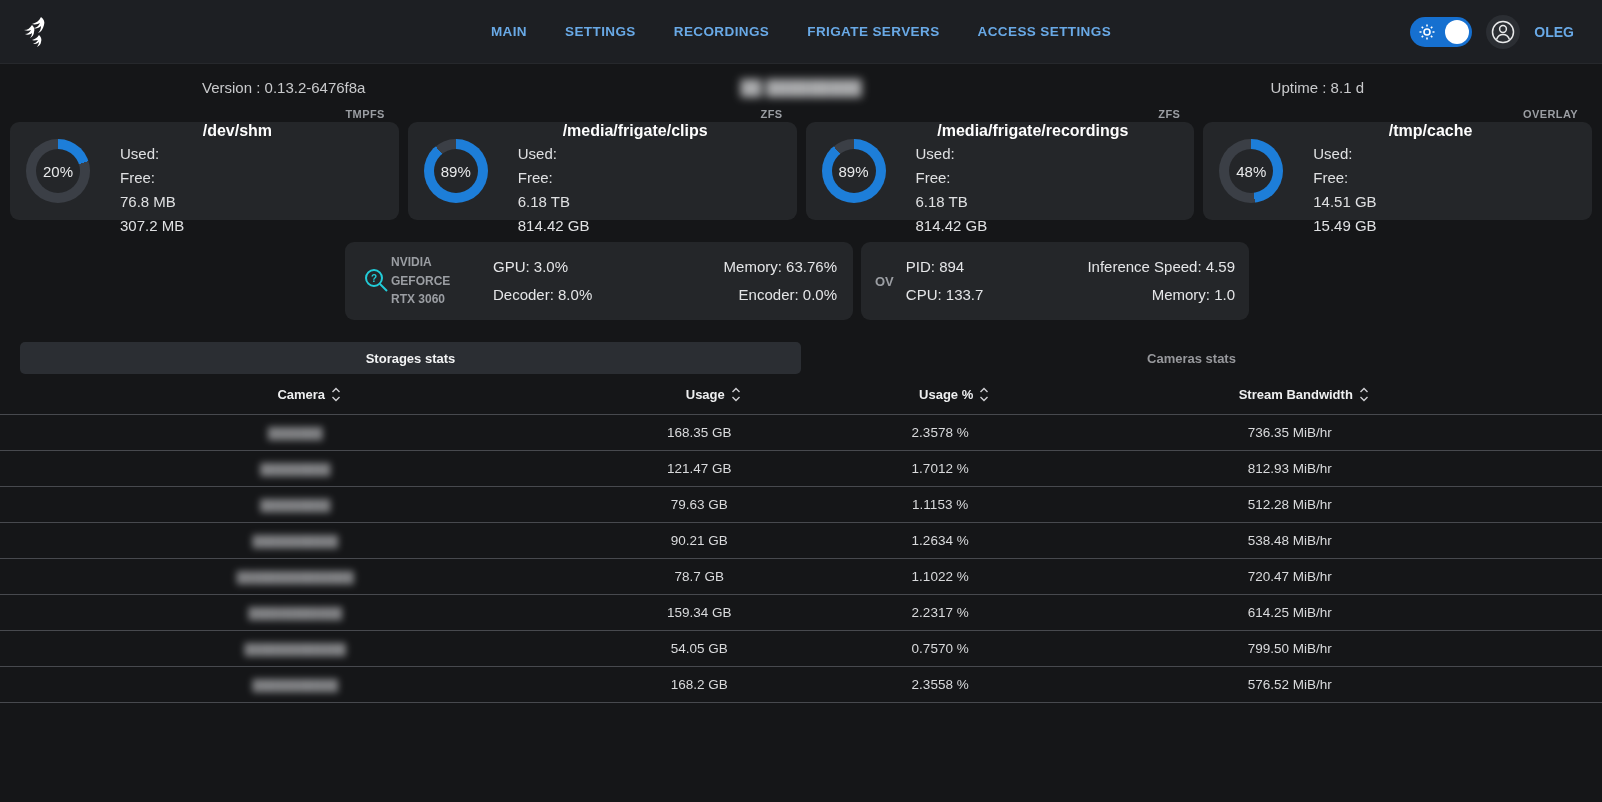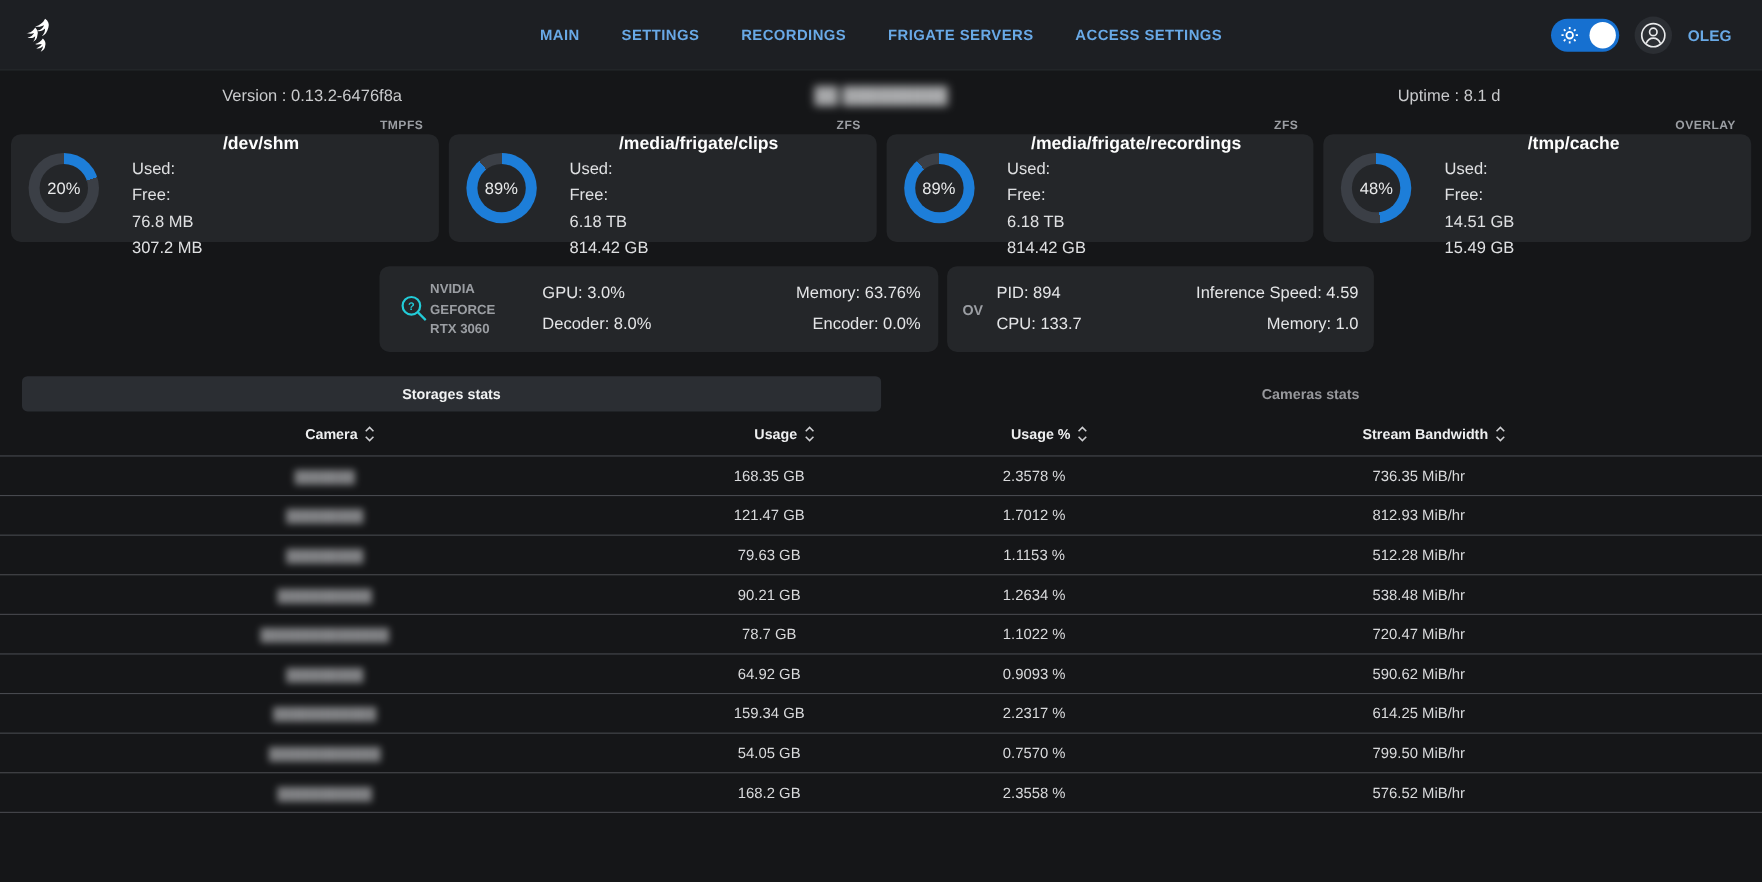--- a/index.html
+++ b/index.html
@@ -283,26 +283,20 @@
     <div class="td">1.2634 %</div>
     <div class="td">538.48 MiB/hr</div>
   </div>
   <div class="trow">
     <div class="td"><span class="cam-mask">███████████████</span></div>
     <div class="td">78.7 GB</div>
     <div class="td">1.1022 %</div>
     <div class="td">720.47 MiB/hr</div>
   </div>
   <div class="trow">
-    <div class="td"><span class="cam-mask">█████████</span></div>
-    <div class="td">64.92 GB</div>
-    <div class="td">0.9093 %</div>
-    <div class="td">590.62 MiB/hr</div>
-  </div>
-  <div class="trow">
     <div class="td"><span class="cam-mask">████████████</span></div>
     <div class="td">159.34 GB</div>
     <div class="td">2.2317 %</div>
     <div class="td">614.25 MiB/hr</div>
   </div>
   <div class="trow">
     <div class="td"><span class="cam-mask">█████████████</span></div>
     <div class="td">54.05 GB</div>
     <div class="td">0.7570 %</div>
     <div class="td">799.50 MiB/hr</div>

